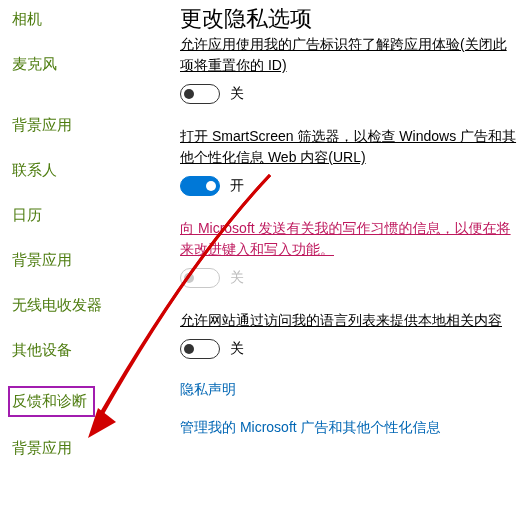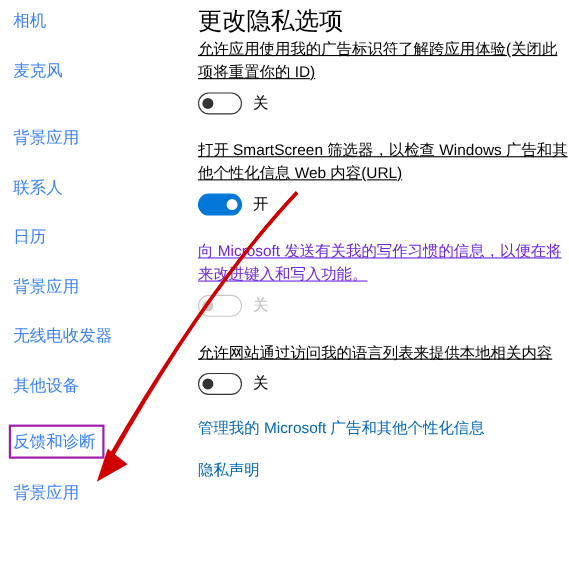--- a/index.html
+++ b/index.html
@@ -15,21 +15,21 @@
   }
   .container { display: flex; height: 100%; }
   .sidebar {
     width: 170px;
     padding-top: 10px;
     padding-left: 12px;
     background: #fff;
   }
   .sidebar-item {
     font-size: 15px;
-    color: #3b82f6;
+    color: #4d7c0f;
     margin-bottom: 26px;
     cursor: pointer;
     display: inline-block;
   }
   .highlight-box {
     border: 2px solid #a21caf;
     padding: 4px 6px 4px 2px;
     margin-left: -4px;
     margin-bottom: 22px;
     display: inline-block;
@@ -45,21 +45,21 @@
     font-size: 22px;
     font-weight: 400;
   }
   .setting-block { margin-bottom: 22px; }
   .setting-text {
     font-size: 14px;
     line-height: 1.5;
     margin-bottom: 8px;
     text-decoration: underline;
   }
-  .setting-text.disabled { color: #6d28d9; }
+  .setting-text.disabled { color: #be185d; }
   .toggle-row { display: flex; align-items: center; gap: 10px; }
   .toggle {
     width: 40px;
     height: 20px;
     border-radius: 10px;
     position: relative;
     cursor: pointer;
   }
   .toggle.off {
     border: 1.5px solid #333;
@@ -173,22 +173,22 @@
     <div class="setting-block">
       <div class="setting-text">允许网站通过访问我的语言列表来提供本地相关内容</div>
       <div class="toggle-row">
         <div class="toggle off">
             <div class="knob"></div>
           </div>
         <span class="toggle-label">关</span>
       </div>
     </div>
 
+    <a class="link">隐私声明</a>
     <a class="link">管理我的 Microsoft 广告和其他个性化信息</a>
-    <a class="link">隐私声明</a>
   </div>
 </div>
 
 <svg class="arrow-svg" viewBox="0 0 210 280">
   <path d="M 200 5 Q 120 90 30 245" stroke="#d00000" stroke-width="3" fill="none"></path>
   <path d="M 200 5 Q 118 92 30 248" stroke="#d00000" stroke-width="3" fill="none"></path>
   <polygon points="18,268 28,238 46,252" fill="#d00000"></polygon>
 </svg>
 
 </body></html>

